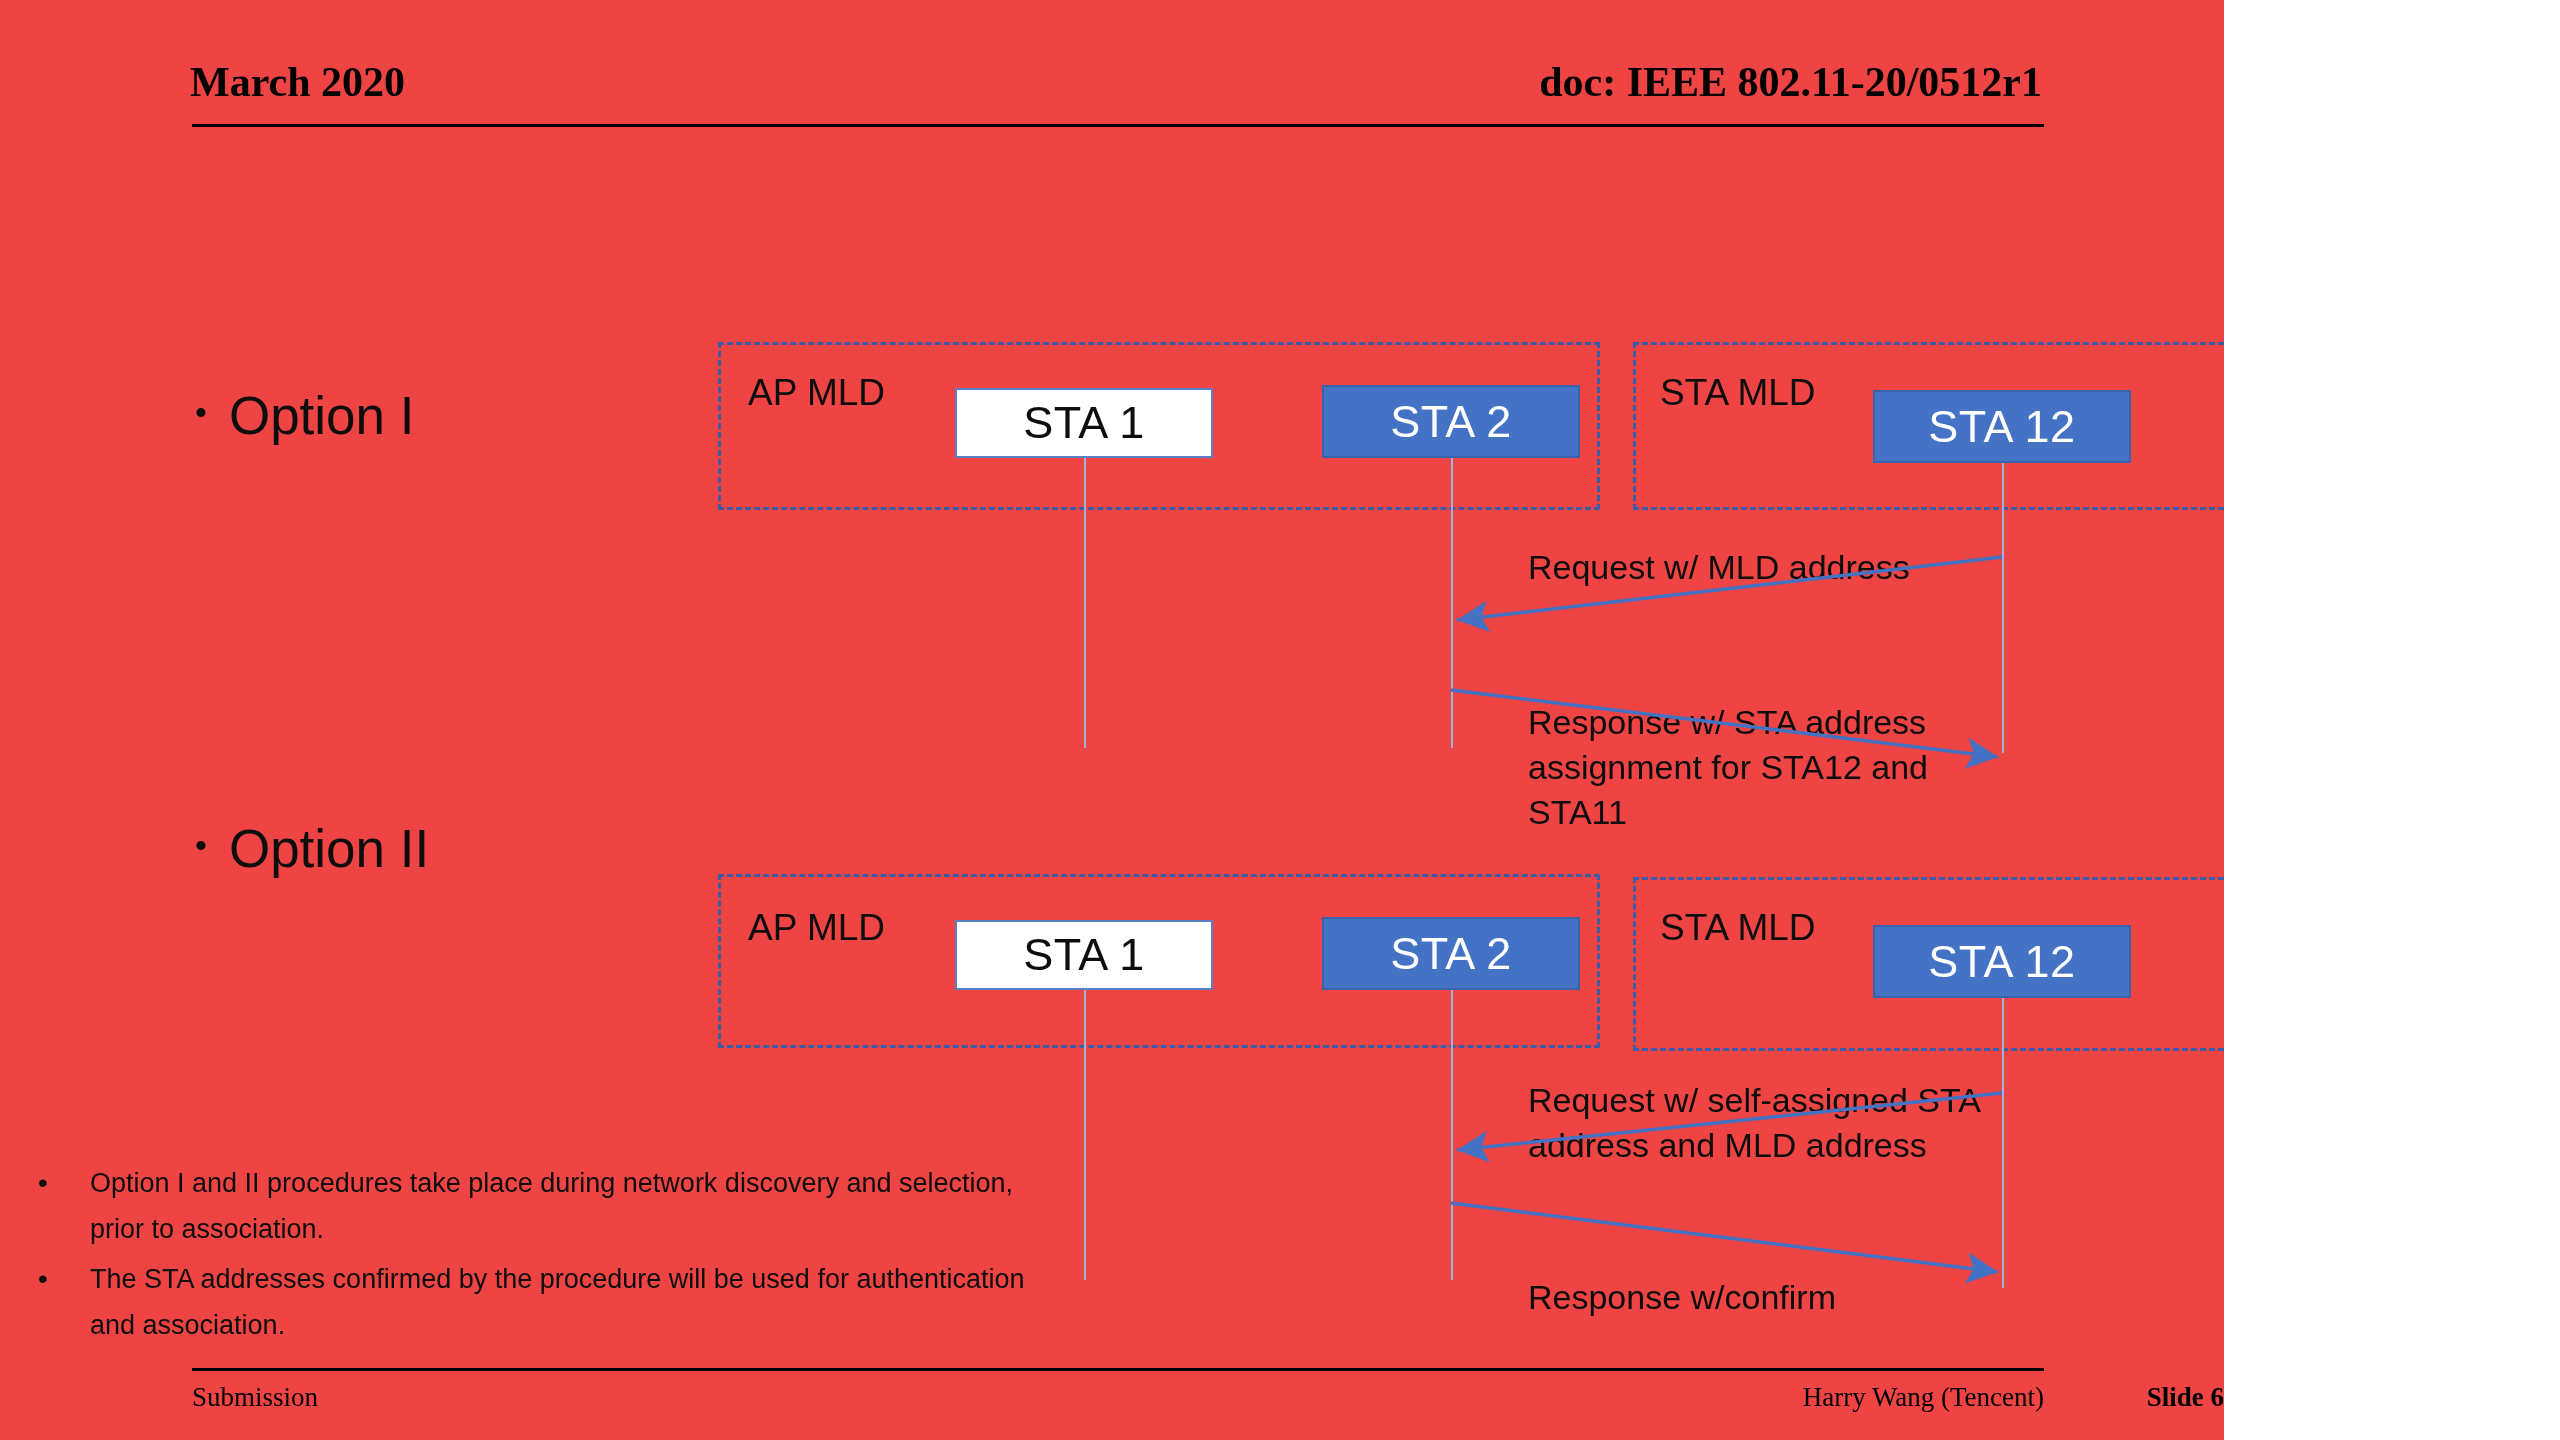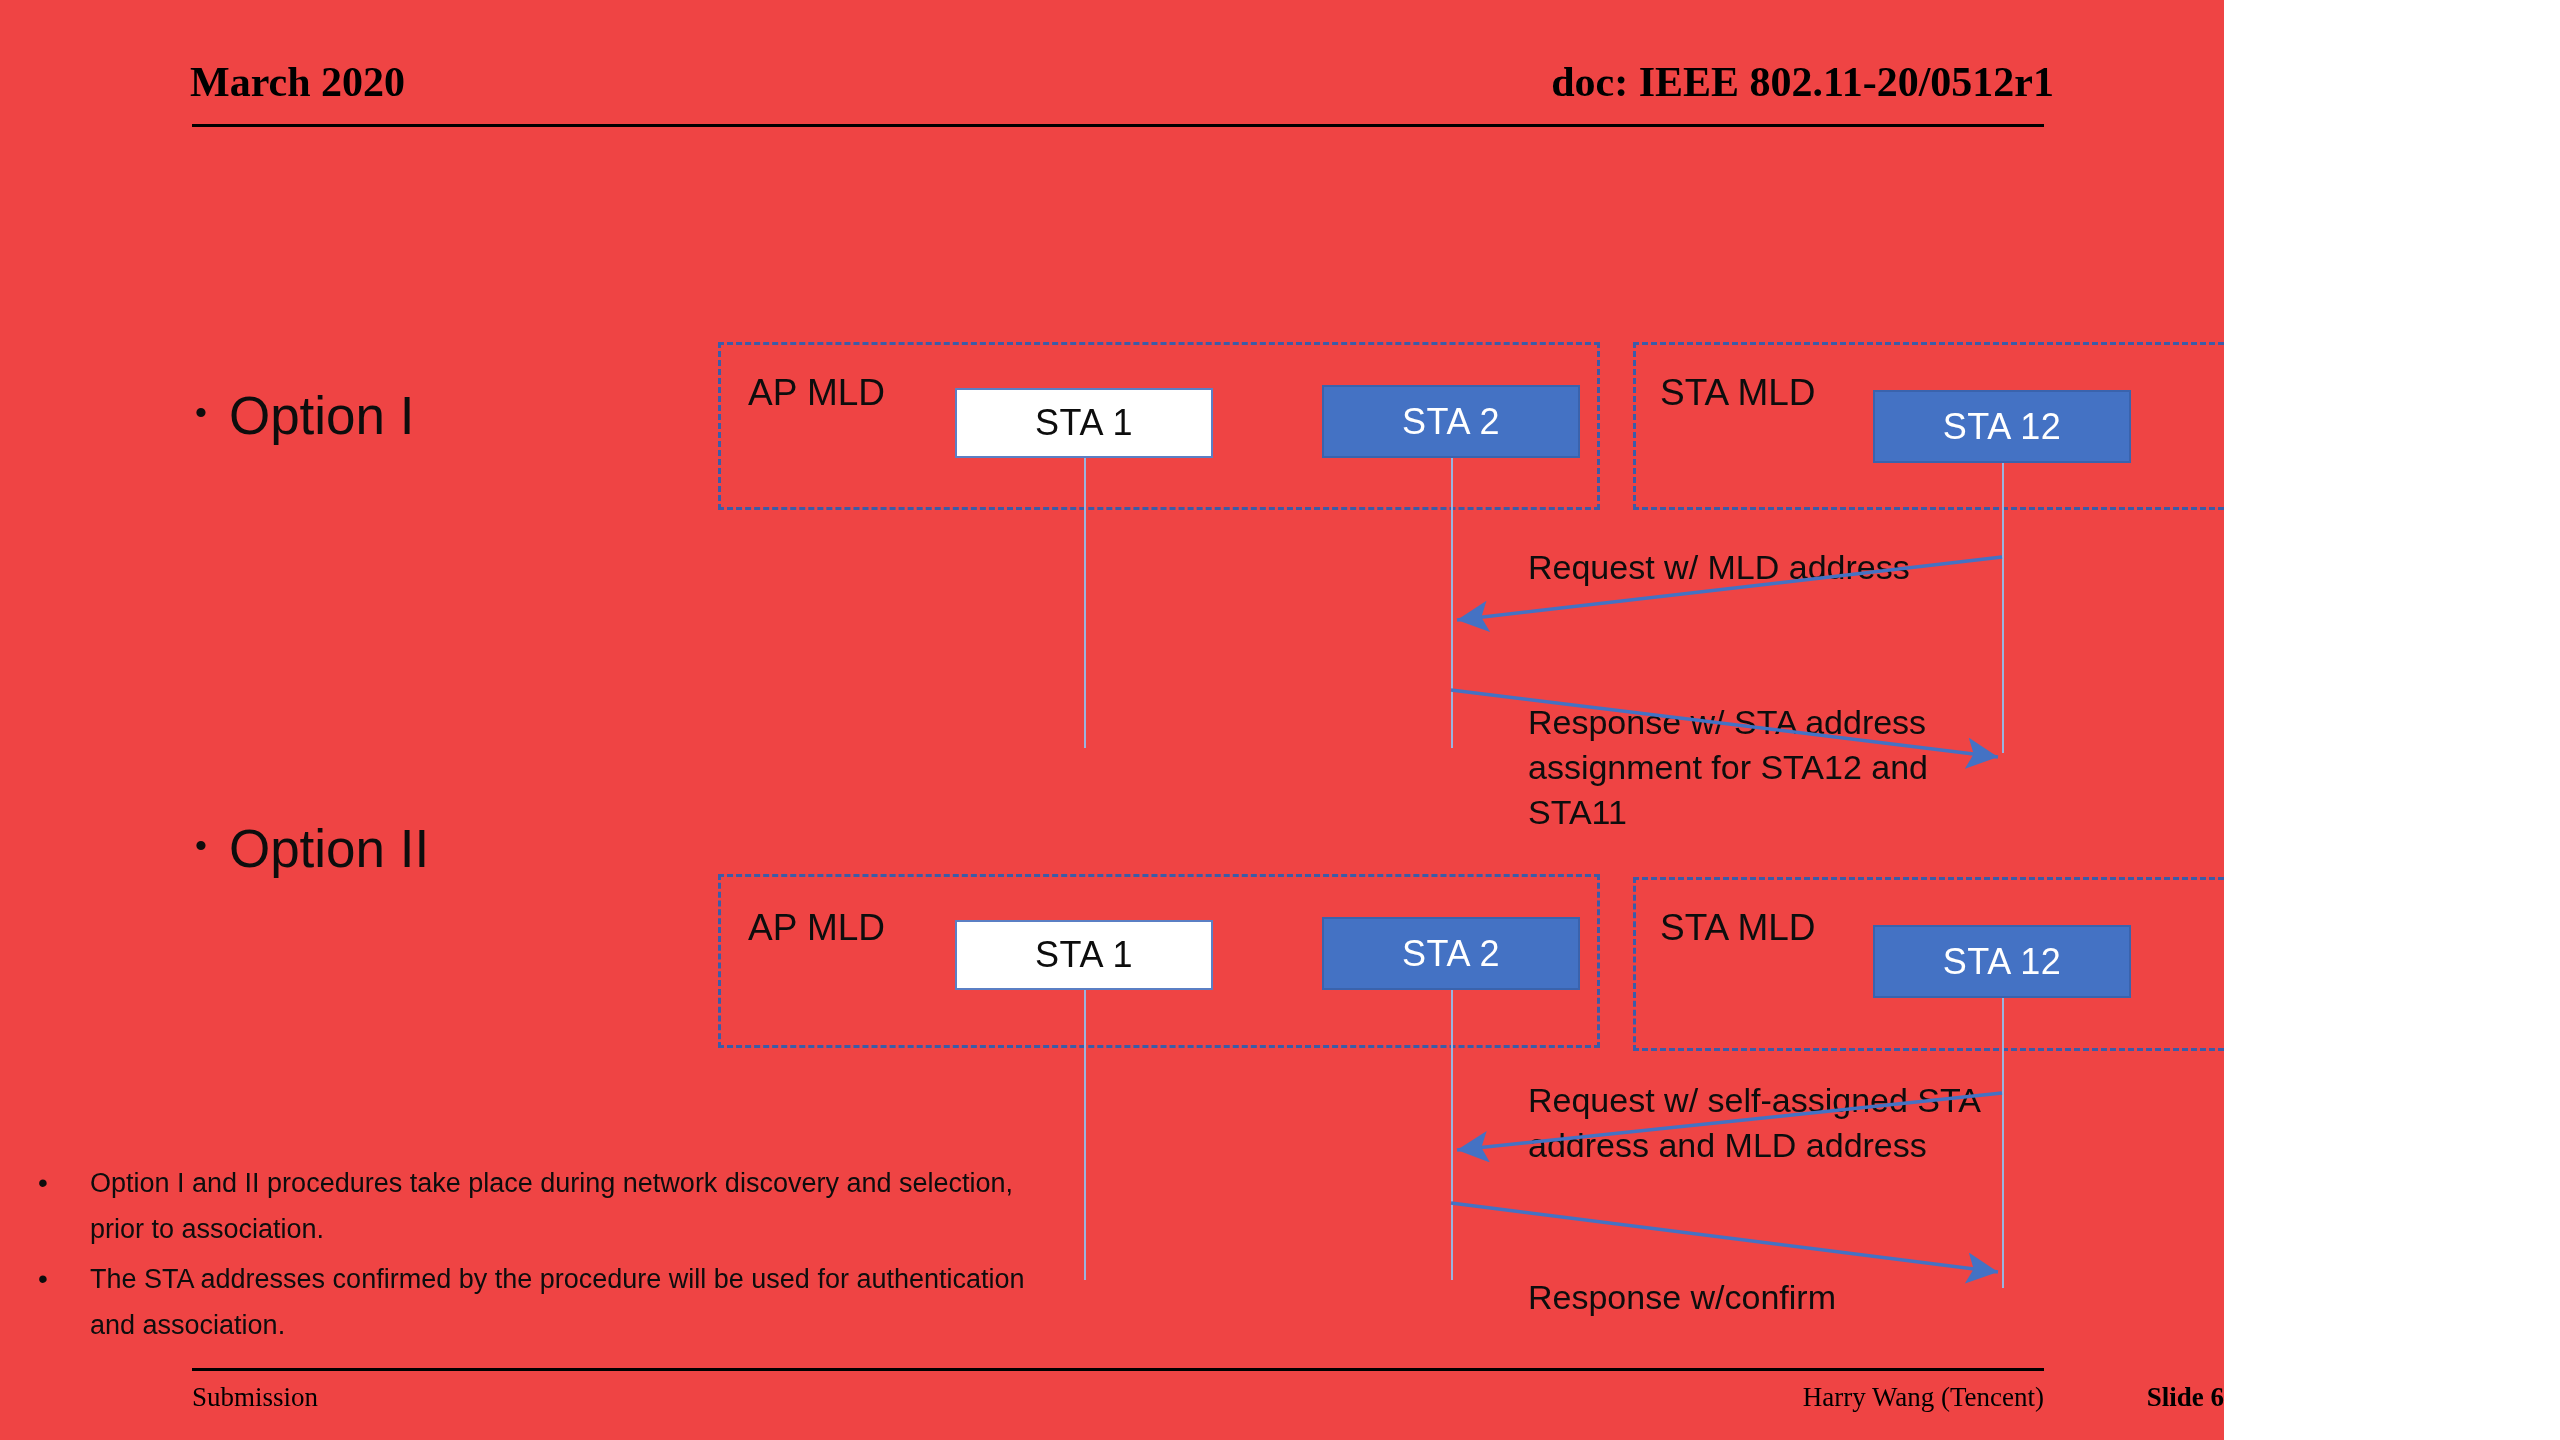--- a/index.html
+++ b/index.html
@@ -23,21 +23,21 @@
     top: 58px;
     font-family: "Liberation Serif", serif;
     font-weight: bold;
     font-size: 42px;
     color: #000000;
     letter-spacing: 0px;
     white-space: nowrap;
   }
   .hdr-doc {
     position: absolute;
-    right: 170px;
+    right: 182px;
     top: 58px;
     font-family: "Liberation Serif", serif;
     font-weight: bold;
     font-size: 42px;
     color: #000000;
     white-space: nowrap;
   }
   .hdr-rule {
     position: absolute;
     left: 192px;
@@ -91,21 +91,21 @@
     white-space: nowrap;
   }
 
   
   .sta-box {
     position: absolute;
     box-sizing: border-box;
     display: flex;
     align-items: center;
     justify-content: center;
-    font-size: 36px;
+    font-size: 45px;
     letter-spacing: 0.5px;
   }
   .sta-box.plain {
     background: #ffffff;
     border: 2px solid #5b7fc4;
     color: #0d0d0d;
   }
   .sta-box.filled {
     background: #4472c4;
     border: 2px solid #3a63ad;

